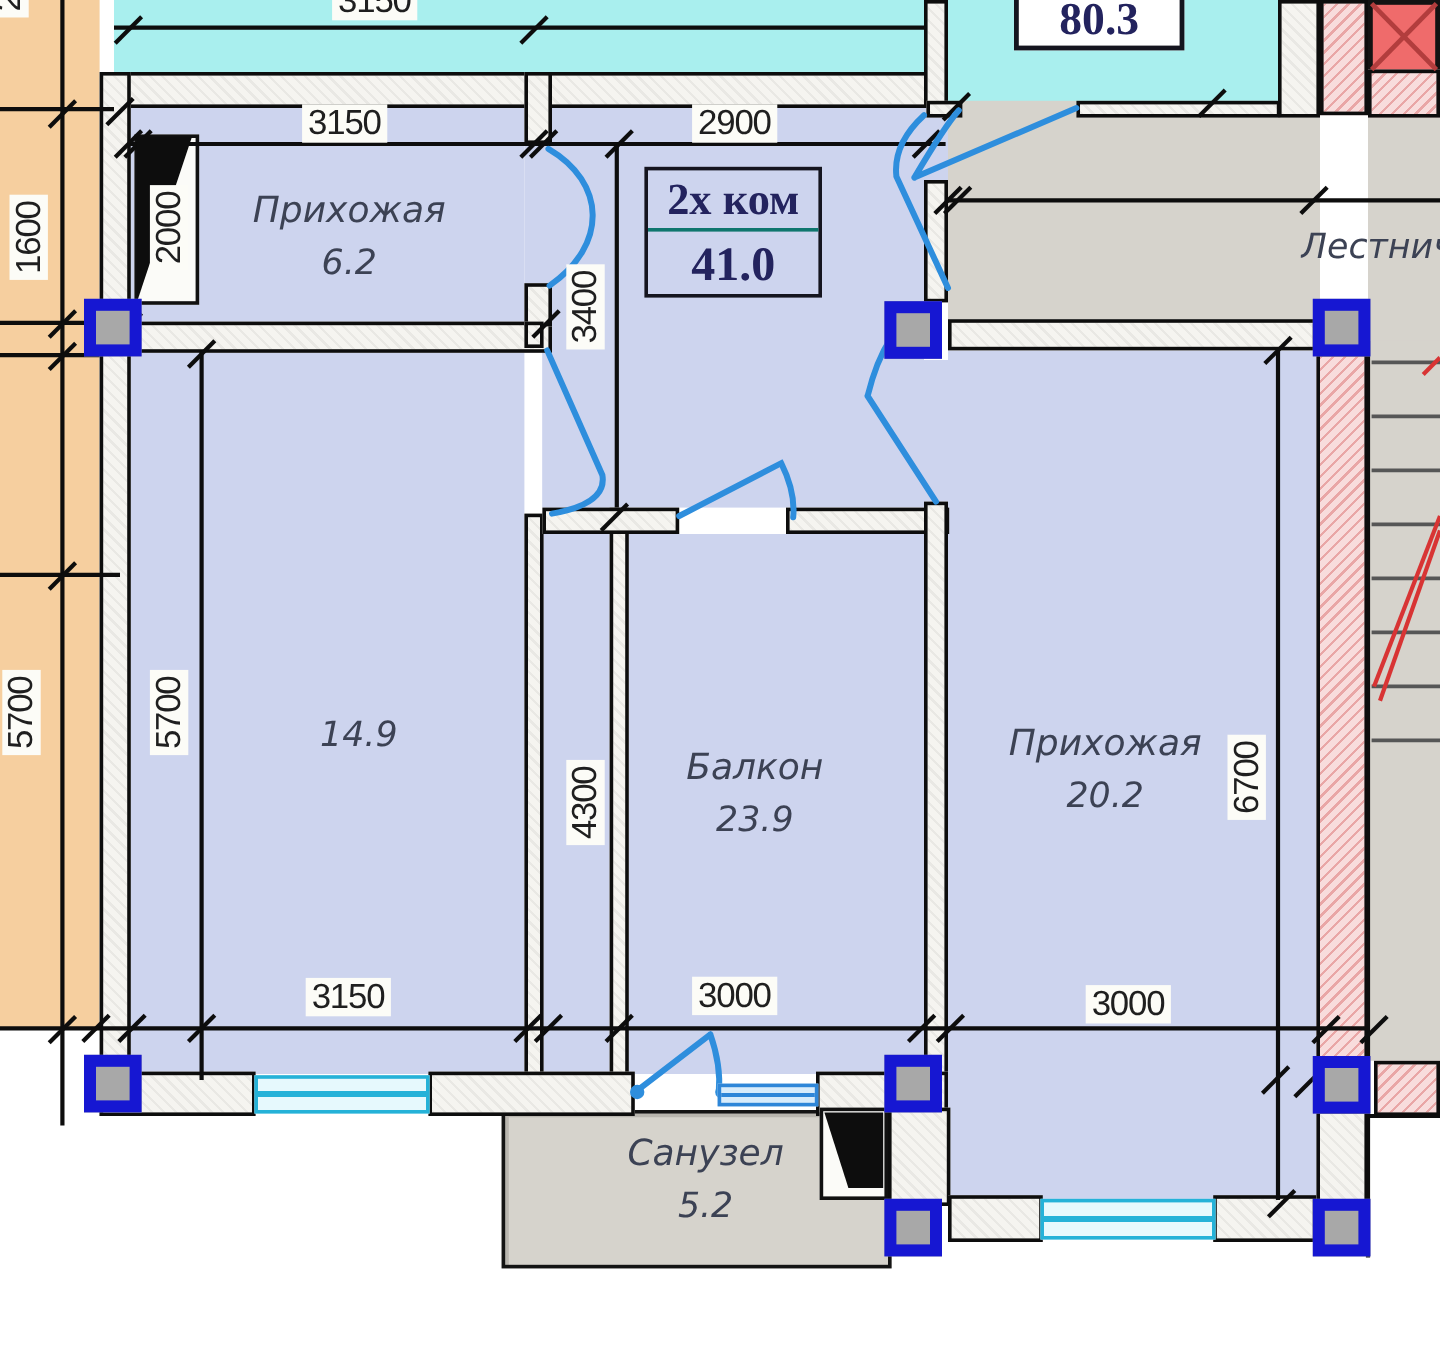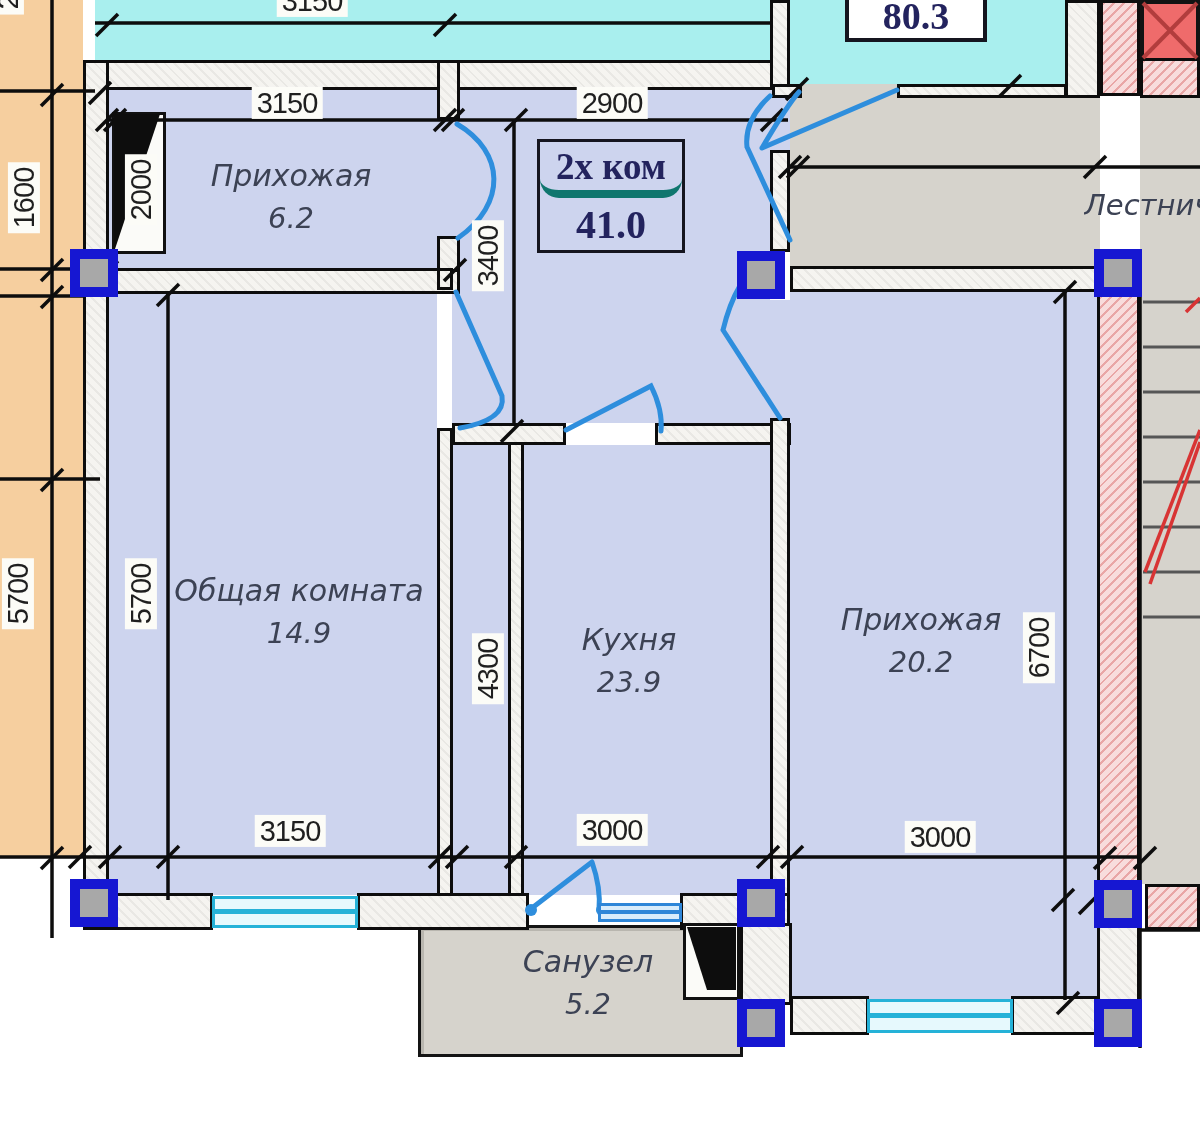--- a/index.html
+++ b/index.html
@@ -222,39 +222,38 @@
   <div class="abs chip vchip" style="left:141px;top:594px;">5700</div>
   <div class="abs chip vchip" style="left:488px;top:669px;">4300</div>
   <div class="abs chip vchip" style="left:1039px;top:648px;">6700</div>
   <div class="abs chip vchip" style="left:8px;top:2px;">2</div>
 
   <div class="abs room" style="left:291px;top:197px;">
     <div>Прихожая</div>
     <div class="ar">6.2</div>
   </div>
   <div class="abs room" style="left:299px;top:612px;">
-    <div>Общая комната</div>
     <div class="ar">14.9</div>
   </div>
   <div class="abs room" style="left:629px;top:661px;">
-    <div>Кухня</div>
+    <div>Балкон</div>
     <div class="ar">23.9</div>
   </div>
   <div class="abs room" style="left:921px;top:641px;">
     <div>Прихожая</div>
     <div class="ar">20.2</div>
   </div>
   <div class="abs room" style="left:588px;top:983px;">
     <div>Санузел</div>
     <div class="ar">5.2</div>
   </div>
   <div class="abs stairlbl" style="left:1084px;top:188px;width:116px;">Лестничная</div>
 
   <div class="abs tbox" style="left:537px;top:139px;width:148px;z-index:50;">
-    <div class="trow" style="height:48px;border-bottom:8px solid #0f766e;font-size:37px;border-radius:19px;">2х ком</div>
+    <div class="trow" style="height:48px;border-bottom:3px solid #0f766e;font-size:37px;">2х ком</div>
     <div class="trow" style="height:52px;font-size:40px;">41.0</div>
   </div>
 
   <div class="abs tbox" style="left:845px;top:-20px;width:142px;height:62px;background:#ffffff;border-width:4px;display:flex;align-items:flex-end;justify-content:center;">
     <span class="trow" style="font-size:38px;line-height:1;padding-bottom:3px;">80.3</span>
   </div>
 
 </div>
 
 </body></html>

